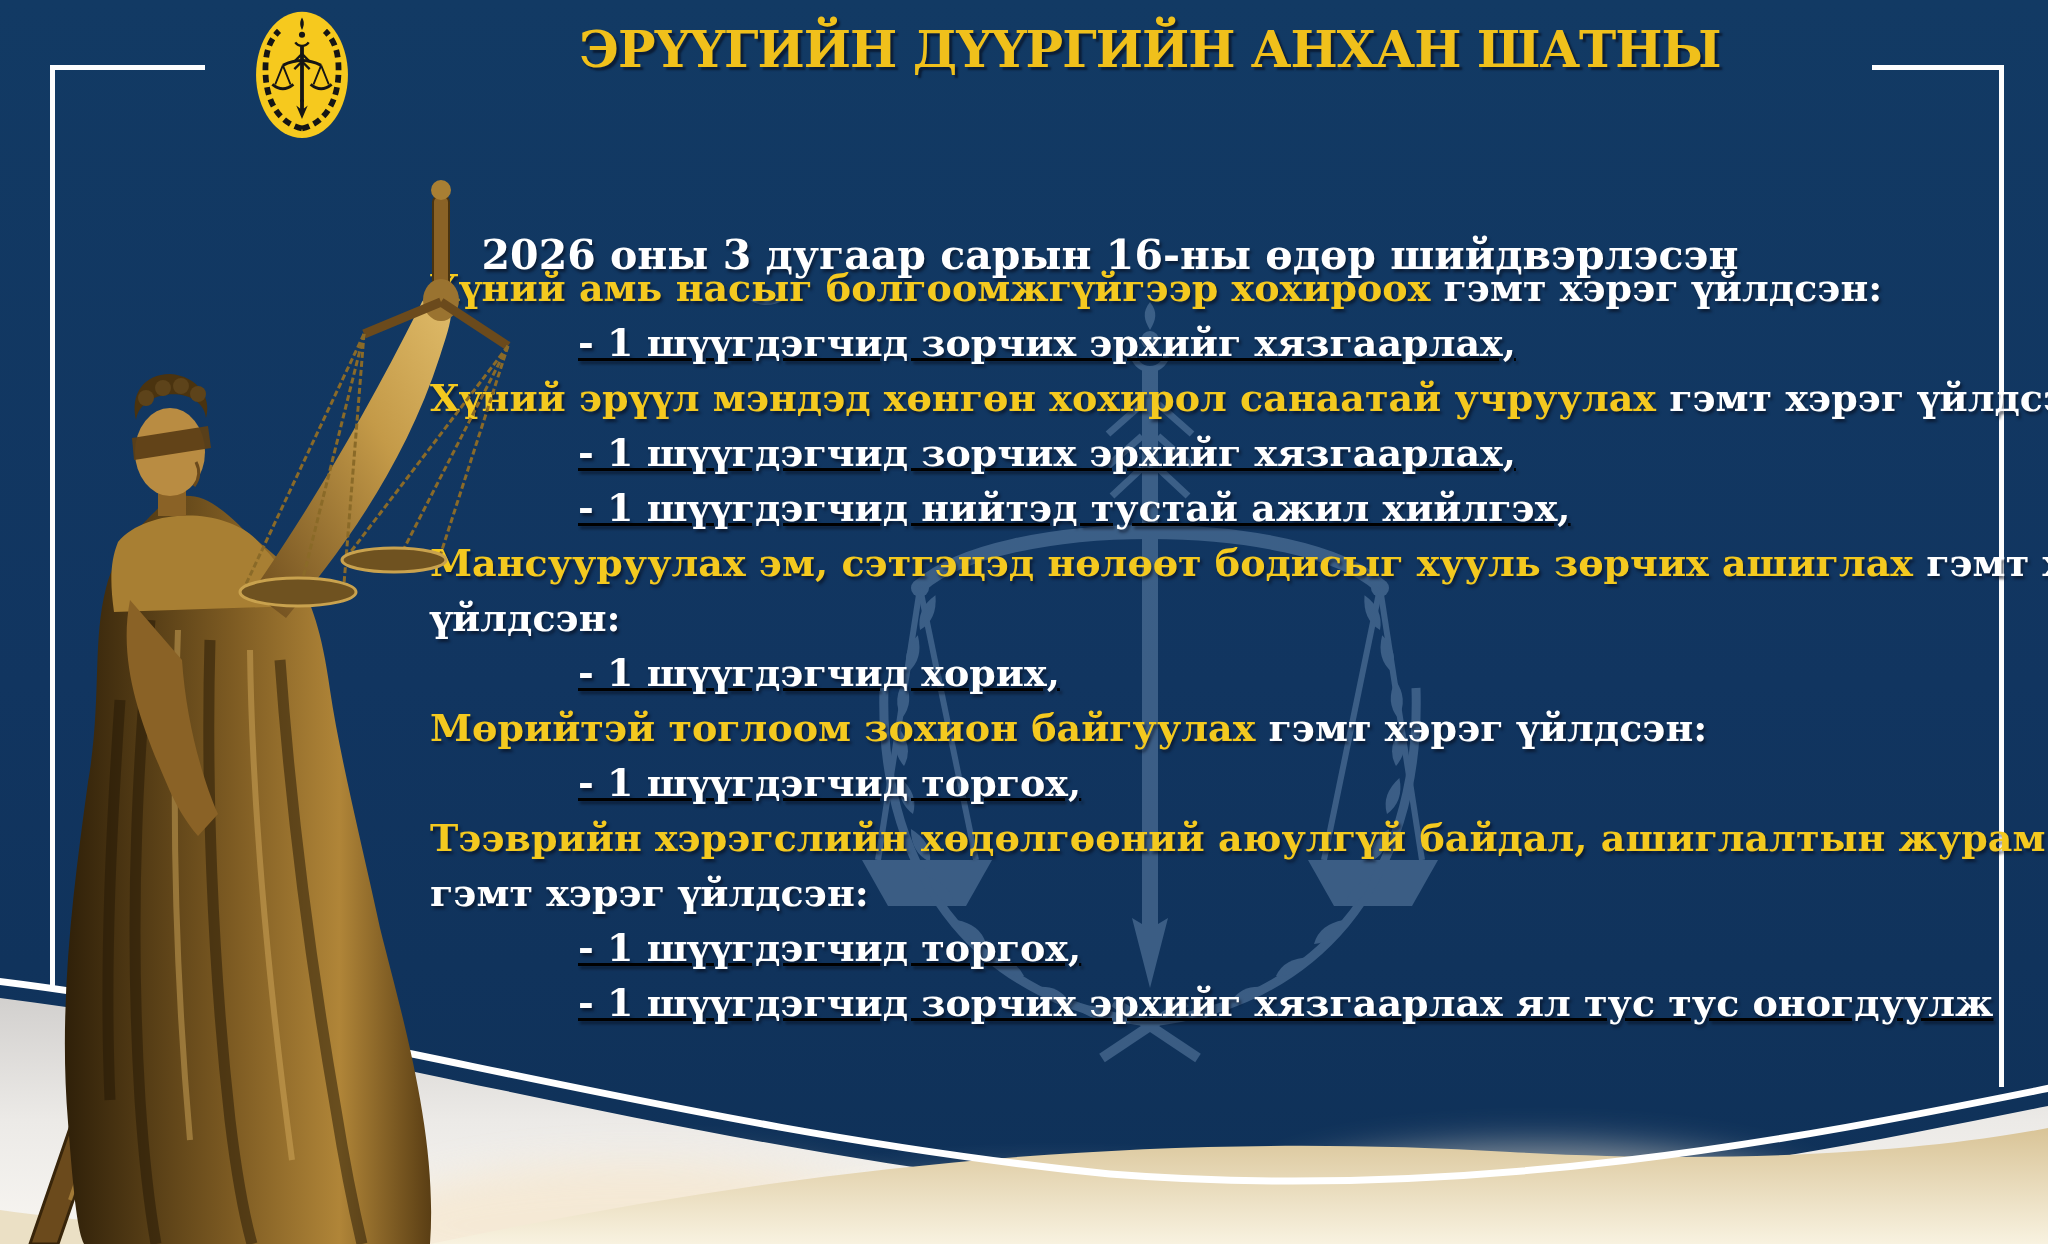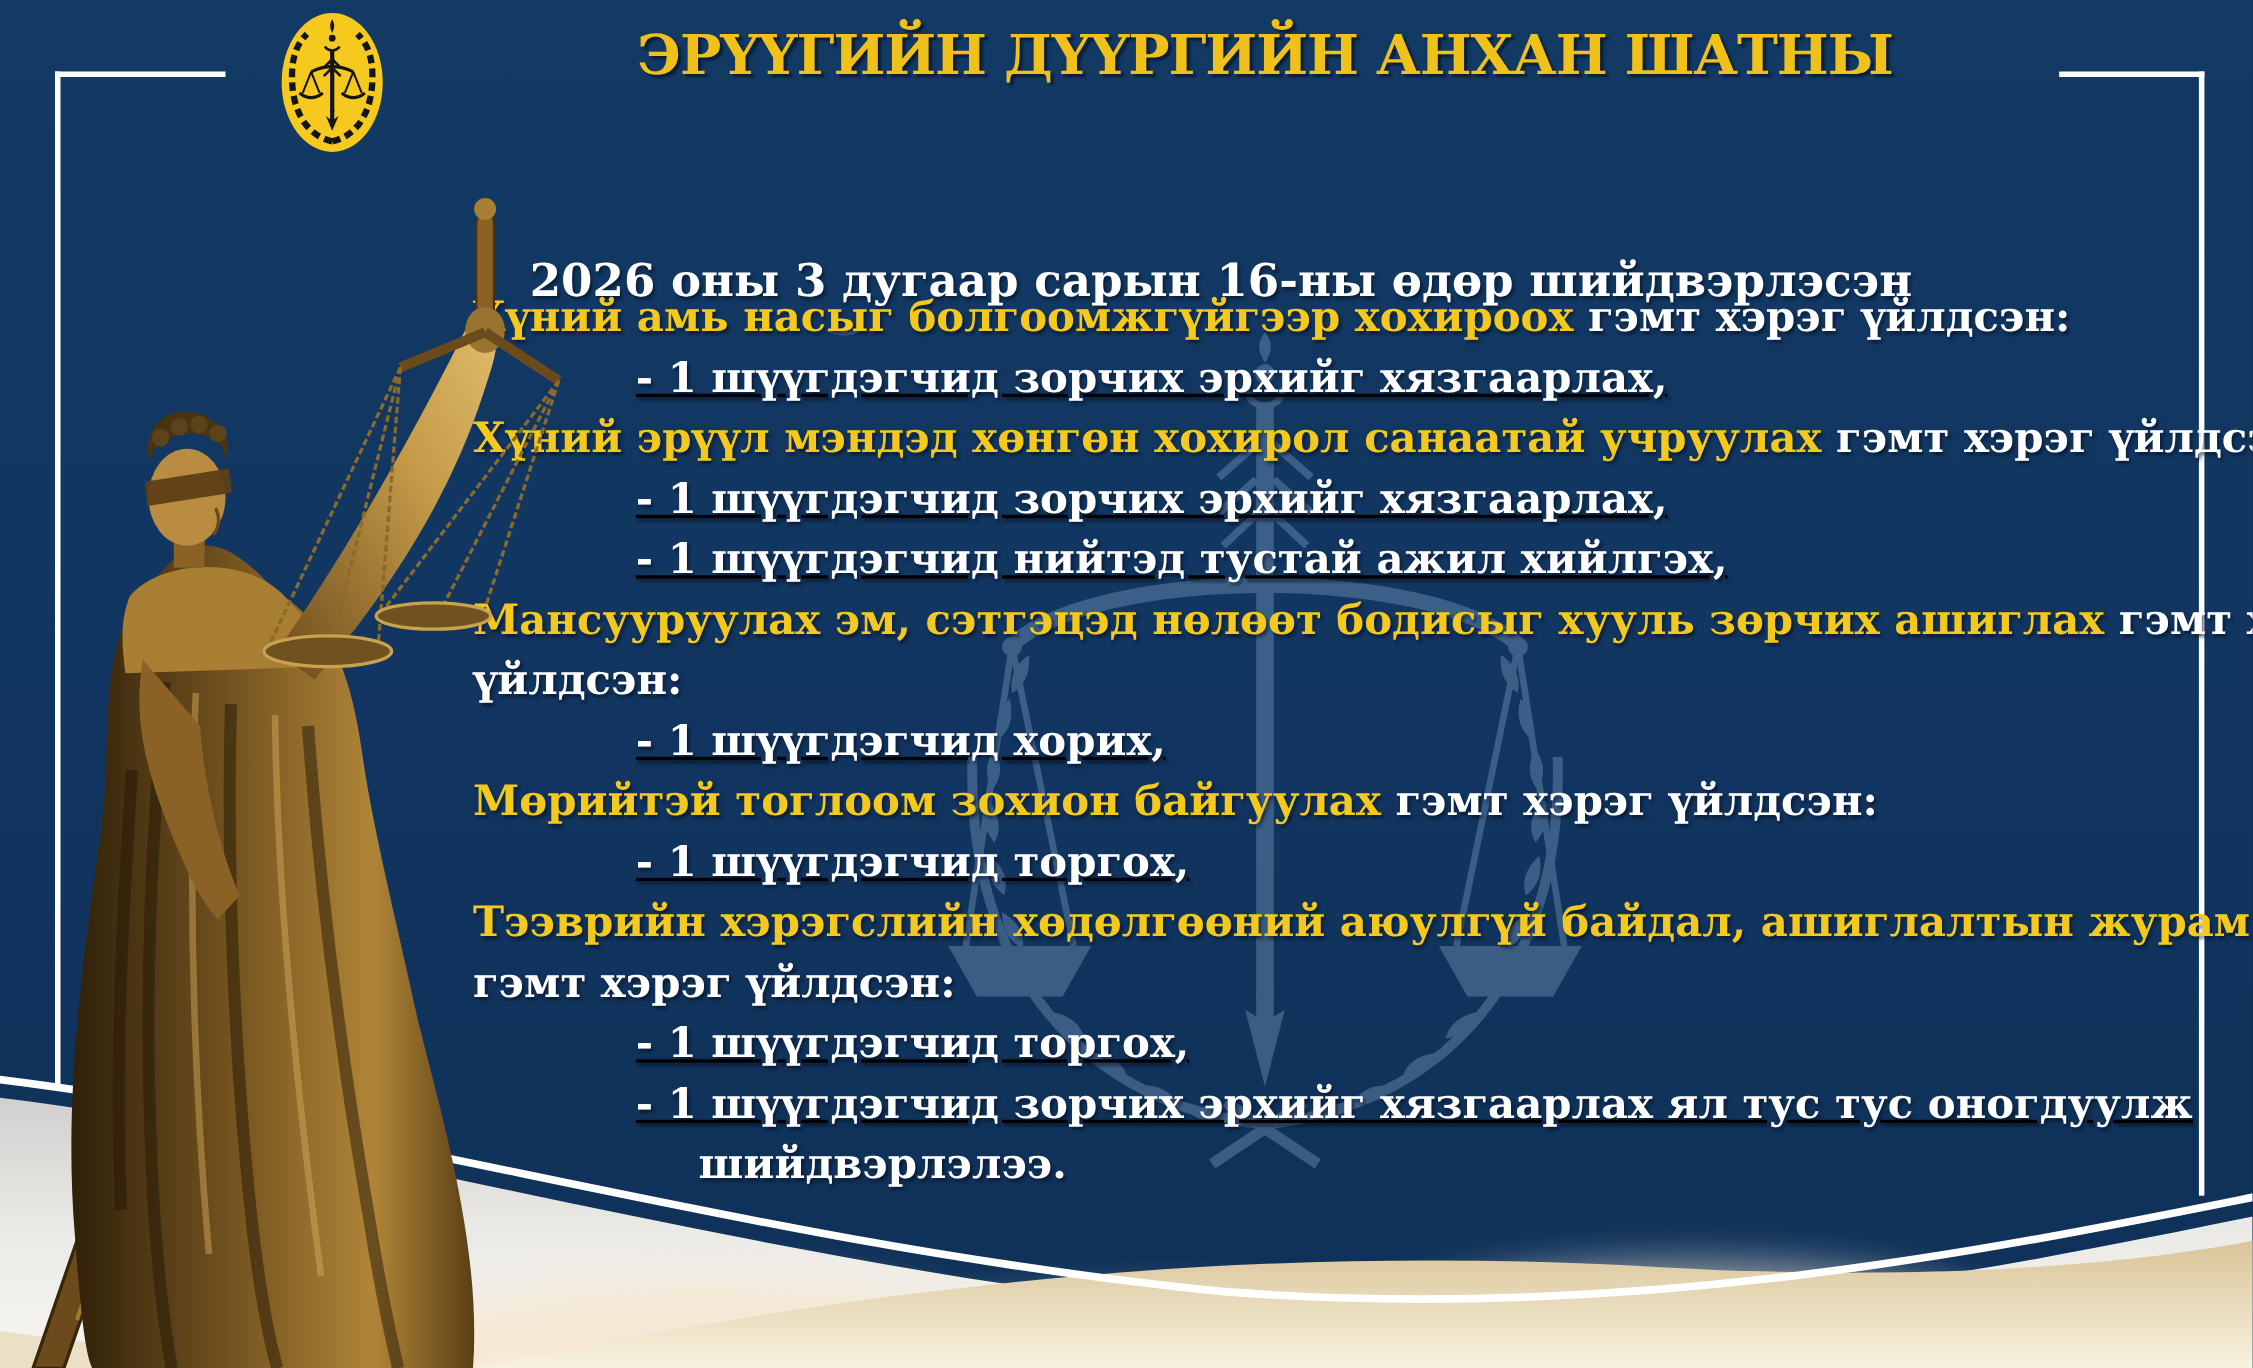--- a/index.html
+++ b/index.html
@@ -166,21 +166,20 @@
     <div class="line i1"><span class="wt">- 1 шүүгдэгчид нийтэд тустай ажил хийлгэх,</span></div>
     <div class="line"><span class="hl">Мансууруулах эм, сэтгэцэд нөлөөт бодисыг хууль зөрчих ашиглах</span><span class="wt"> гэмт хэрэг</span></div>
     <div class="line"><span class="wt">үйлдсэн:</span></div>
     <div class="line i1"><span class="wt">- 1 шүүгдэгчид хорих,</span></div>
     <div class="line"><span class="hl">Мөрийтэй тоглоом зохион байгуулах</span><span class="wt"> гэмт хэрэг үйлдсэн:</span></div>
     <div class="line i1"><span class="wt">- 1 шүүгдэгчид торгох,</span></div>
     <div class="line"><span class="hl">Тээврийн хэрэгслийн хөдөлгөөний аюулгүй байдал, ашиглалтын журам зөрчих</span></div>
     <div class="line"><span class="wt">гэмт хэрэг үйлдсэн:</span></div>
     <div class="line i1"><span class="wt">- 1 шүүгдэгчид торгох,</span></div>
     <div class="line i1"><span class="wt">- 1 шүүгдэгчид зорчих эрхийг хязгаарлах ял тус тус оногдуулж</span></div>
-    <div class="line i2"><span class="wt">шийдвэрлэлээ.</span></div>
   </div>
 
   <svg class="abs" style="left:0;top:0" width="520" height="1244" viewBox="0 0 520 1244">
     <defs>
       <linearGradient id="bzV" x1="0" y1="0" x2="1" y2="0">
         <stop offset="0" stop-color="#2f2009"></stop>
           <stop offset=".45" stop-color="#7c5a22"></stop>
         <stop offset=".75" stop-color="#b08538"></stop>
           <stop offset="1" stop-color="#5a3e14"></stop>
       </linearGradient>

